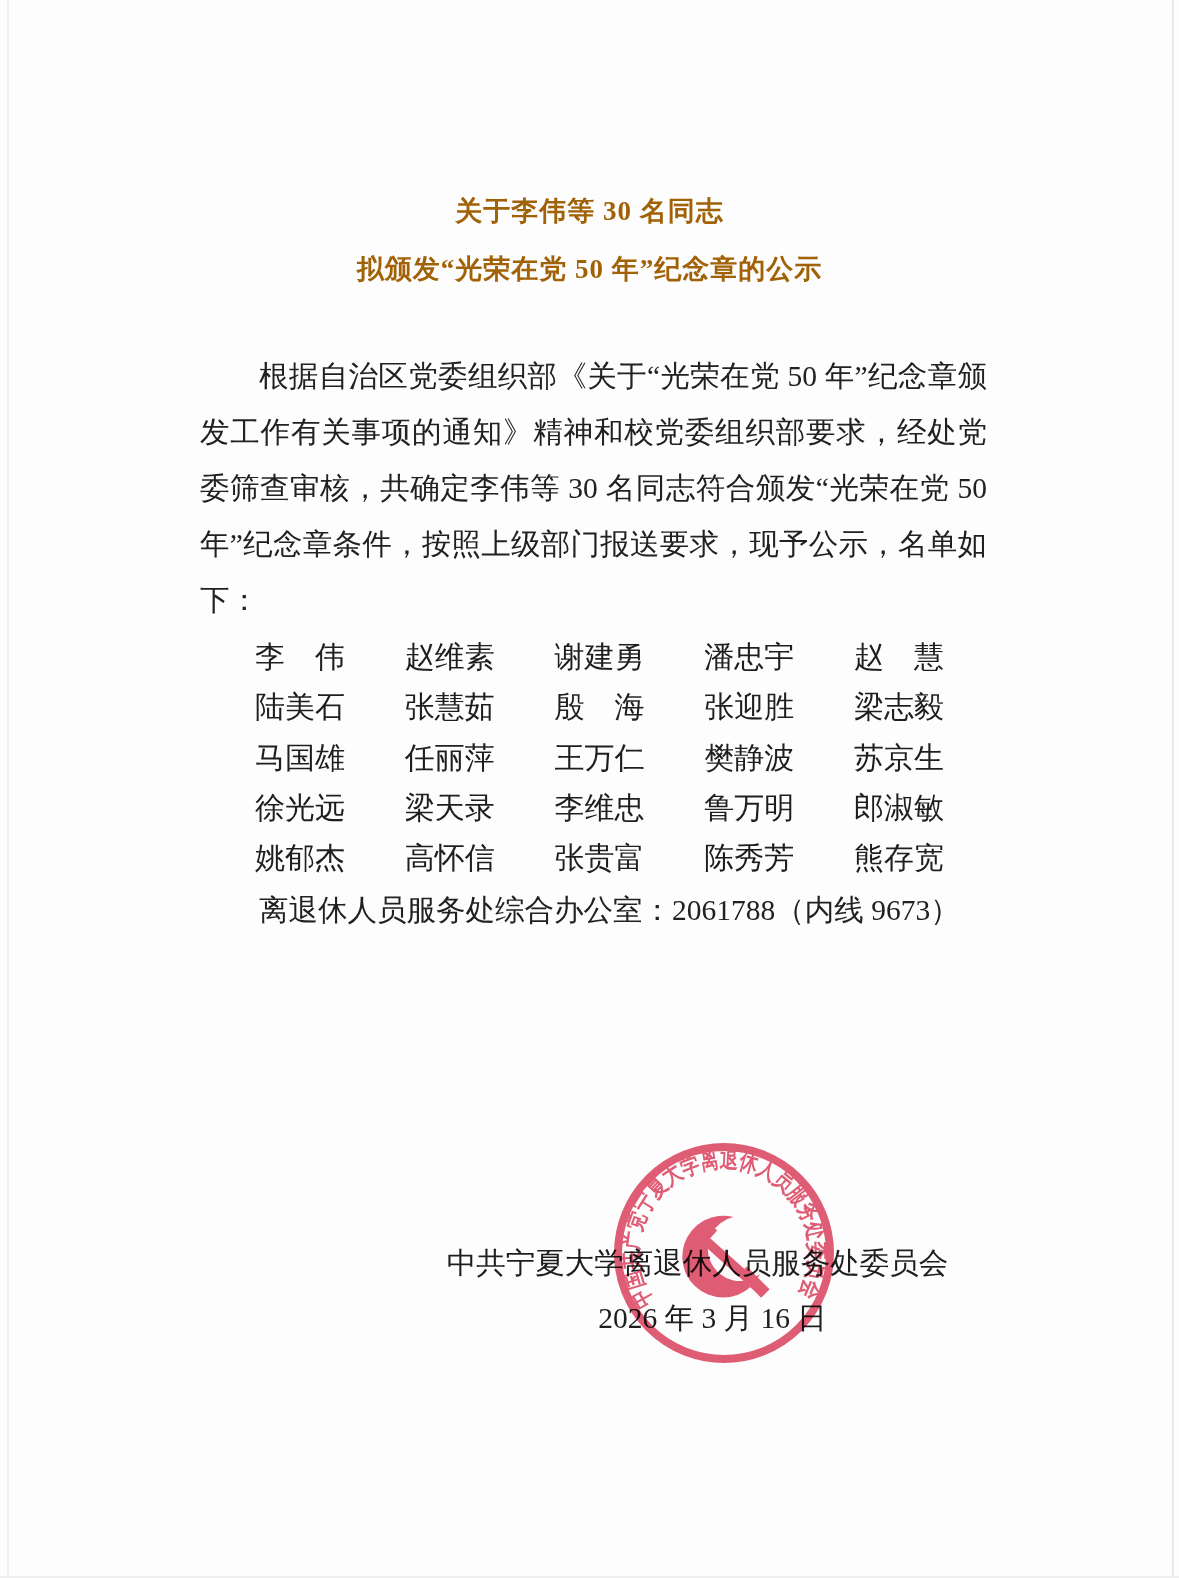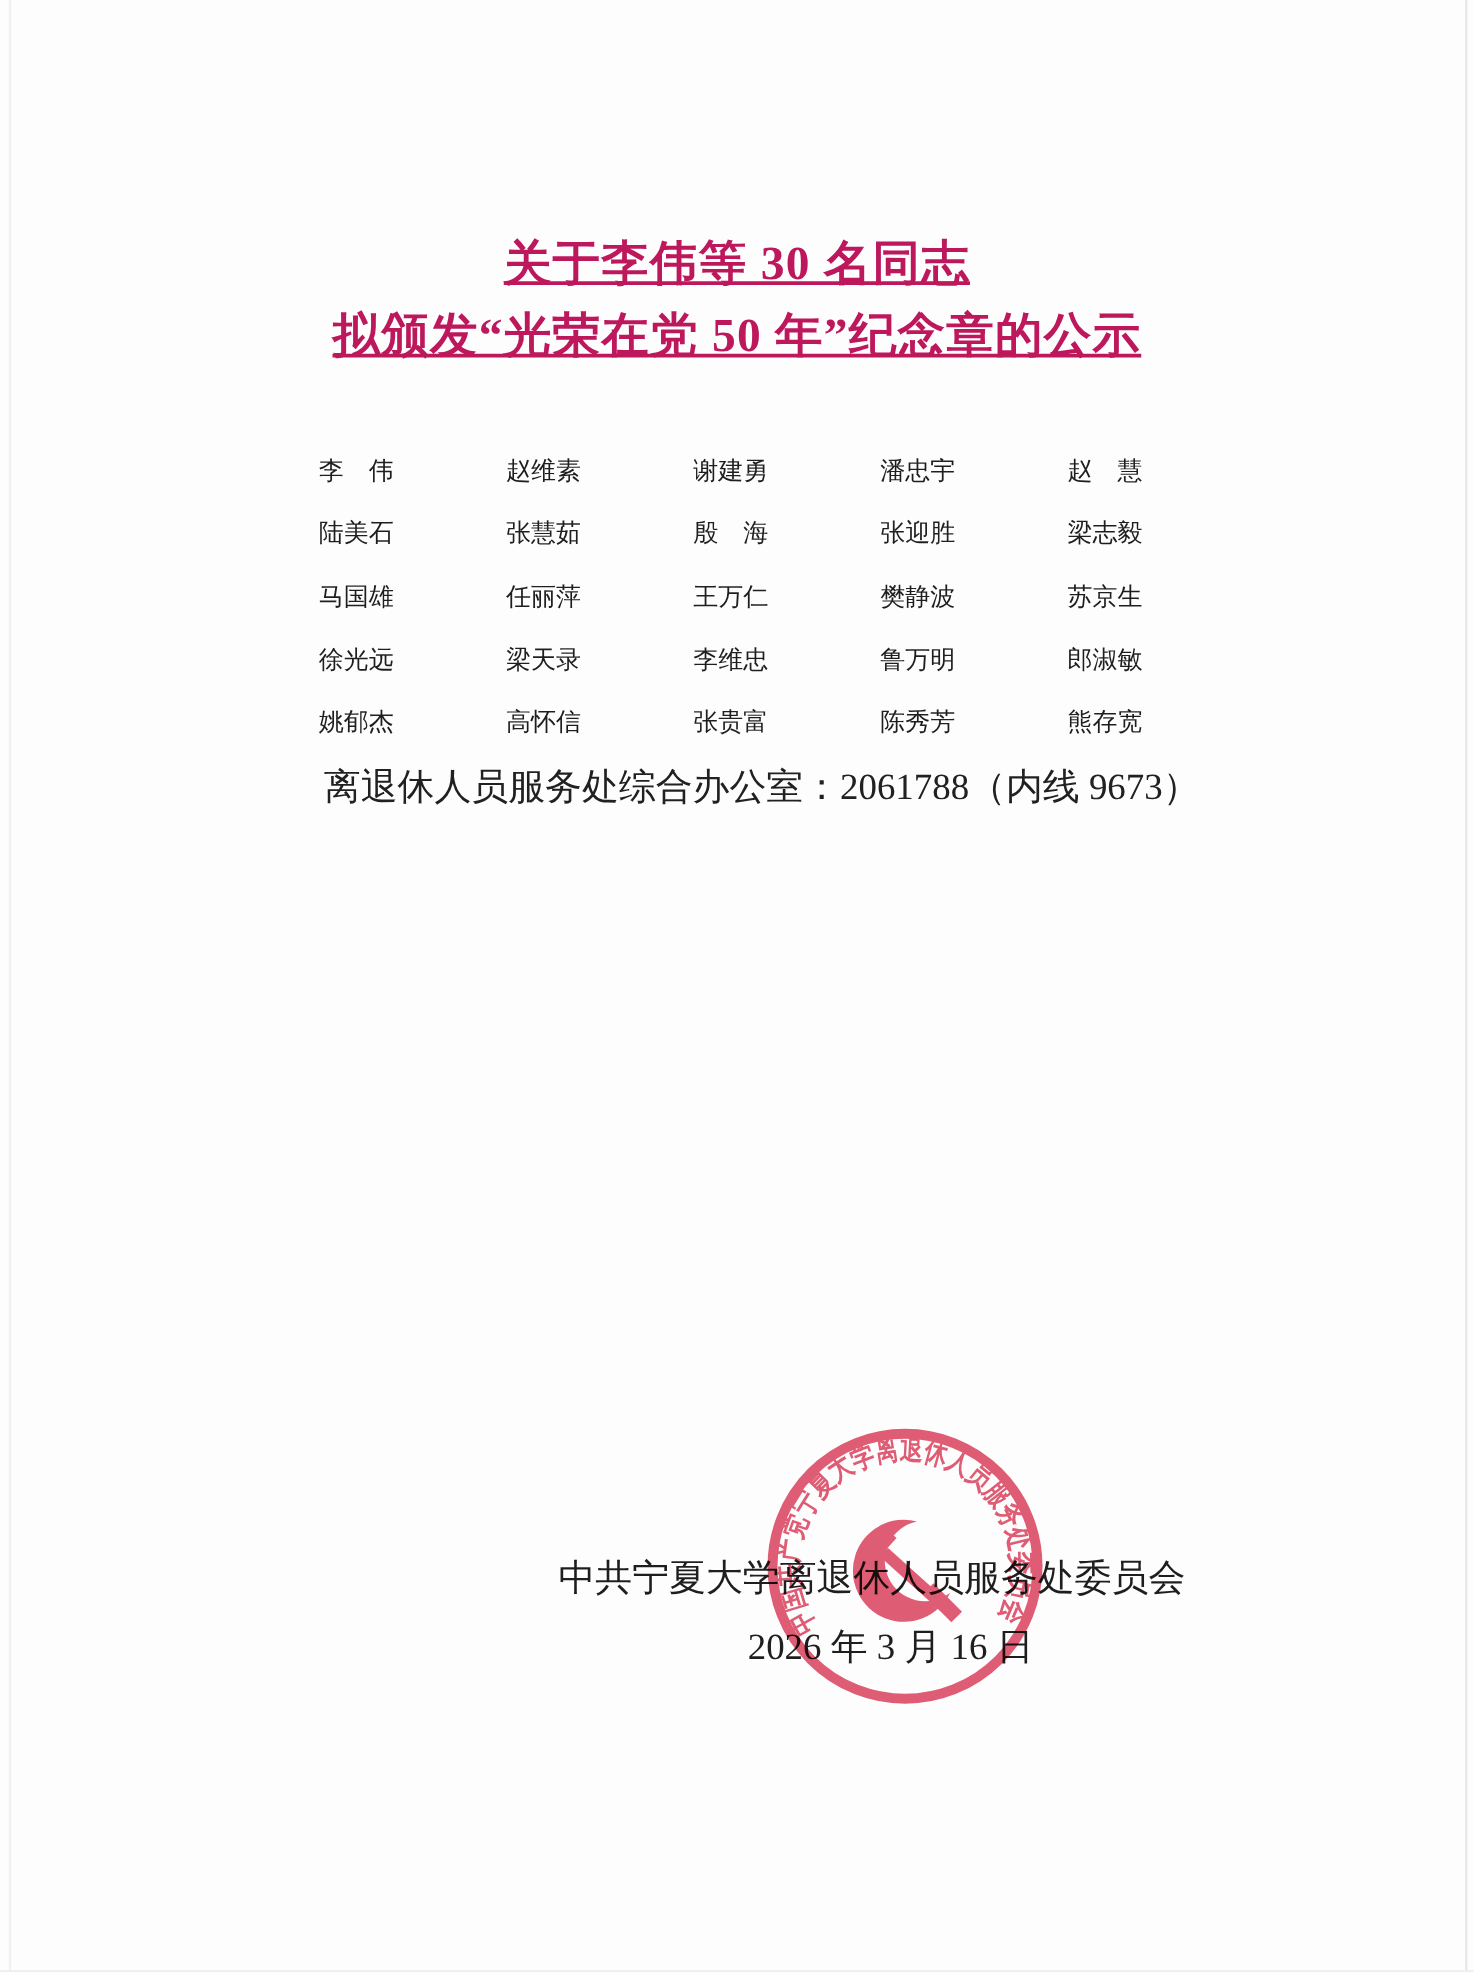--- a/index.html
+++ b/index.html
@@ -7,28 +7,28 @@
     position:relative; width:1179px; height:1578px;
     background:#fdfdfe; overflow:hidden;
     font-family:"Liberation Serif","DejaVu Serif",serif;
     color:#212121;
   }
   .edge-left  { position:absolute; left:7px;  top:0; bottom:0; width:2px; background:#f1f1f1; }
   .edge-right { position:absolute; right:5px; top:0; bottom:0; width:2px; background:#e9e9e9; }
   .edge-bottom{ position:absolute; left:0; right:0; bottom:0; height:2px; background:#efefef; }
 
   .title-block { position:absolute; top:182px; left:0; width:100%; text-align:center; }
-  .title-line { font-size:38px; font-weight:700; line-height:58px; letter-spacing:1px; color:#be185d;text-decoration:underline; }
+  .title-line { font-size:27px; font-weight:700; line-height:58px; letter-spacing:1px; color:#a16207; }
 
   .content { position:absolute; top:348px; left:200px; width:787px; font-size:29.5px; }
   .para { margin:0; text-indent:2em; line-height:56px; text-align:justify; }
 
   .name-list { margin:4px 0 0 55px; width:695px; }
   .name-row { display:flex; justify-content:space-between; line-height:50.3px; }
-  .name-cell { width:96px; font-size:20px; white-space:pre; color:#1e1e1e; }
+  .name-cell { width:96px; font-size:30px; white-space:pre; color:#1e1e1e; }
 
   .para-period { margin-top:10px; }
   .report-line { margin:0; text-indent:2em; line-height:54px; }
 
   .sig-committee {
     position:absolute; top:1243px; left:0; width:100%;
     text-align:center; transform:translateX(108px);
     font-size:29.5px; line-height:40px; color:#1e1e1e;
   }
   .sig-date {
@@ -49,20 +49,21 @@
   <div class="edge-left"></div>
   <div class="edge-right"></div>
   <div class="edge-bottom"></div>
 
   <div class="title-block">
     <div class="title-line">关于李伟等 30 名同志</div>
     <div class="title-line">拟颁发“光荣在党 50 年”纪念章的公示</div>
   </div>
 
   <div class="content">
+    <p class="para">根据自治区党委组织部《关于“光荣在党 50 年”纪念章颁发工作有关事项的通知》精神和校党委组织部要求，经处党委筛查审核，共确定李伟等 30 名同志符合颁发“光荣在党 50 年”纪念章条件，按照上级部门报送要求，现予公示，名单如下：</p>
 
     <div class="name-list">
       <div class="name-row">
         <span class="name-cell">李　伟</span>
         <span class="name-cell">赵维素</span>
         <span class="name-cell">谢建勇</span>
         <span class="name-cell">潘忠宇</span>
         <span class="name-cell">赵　慧</span>
       </div>
       <div class="name-row">

